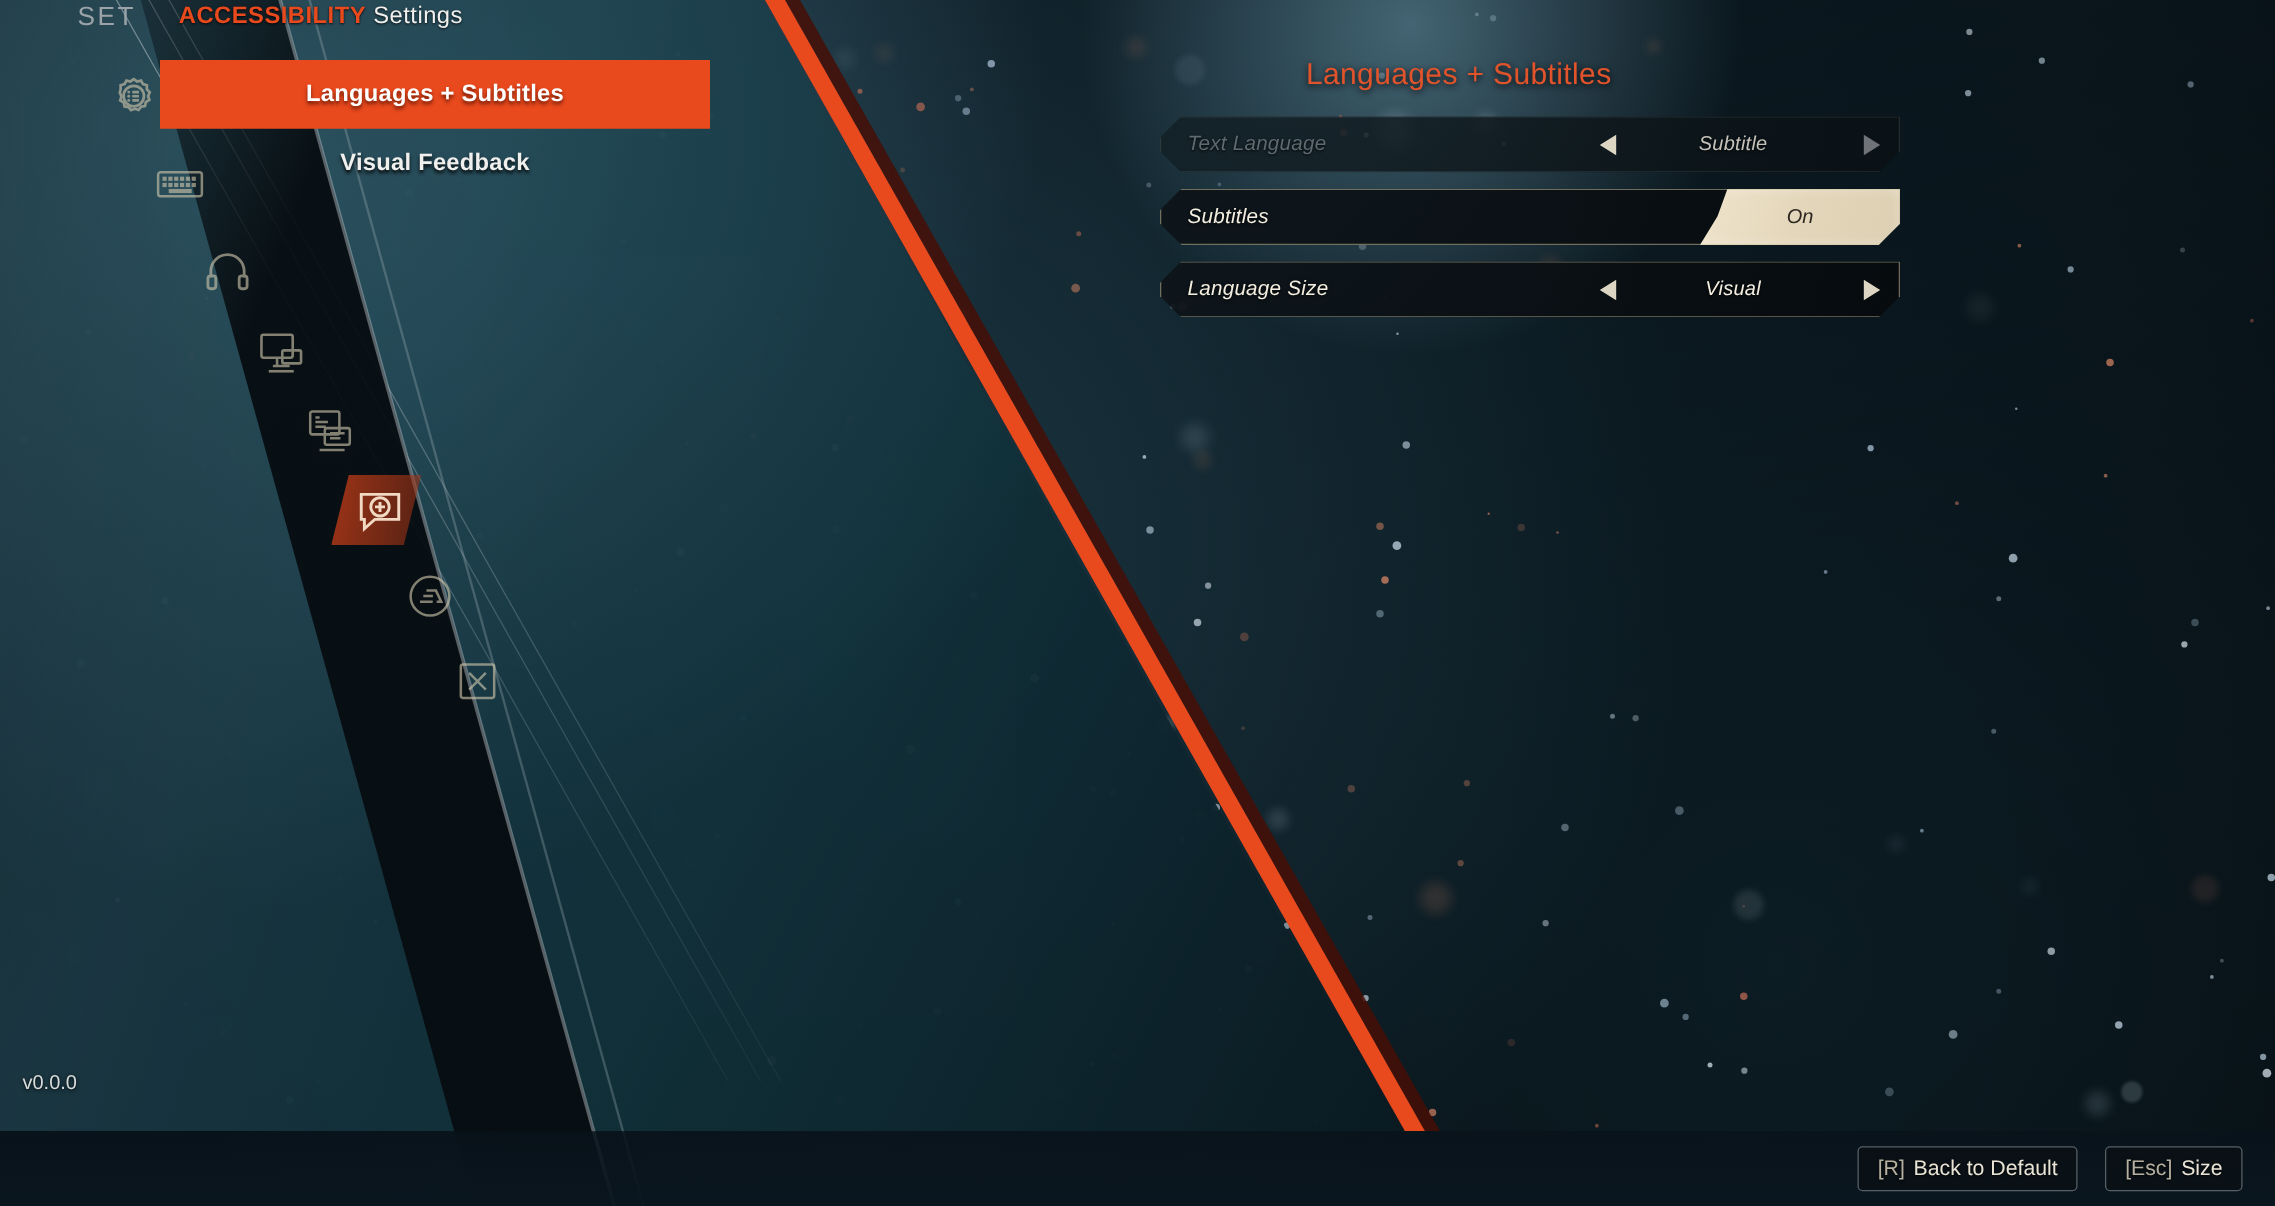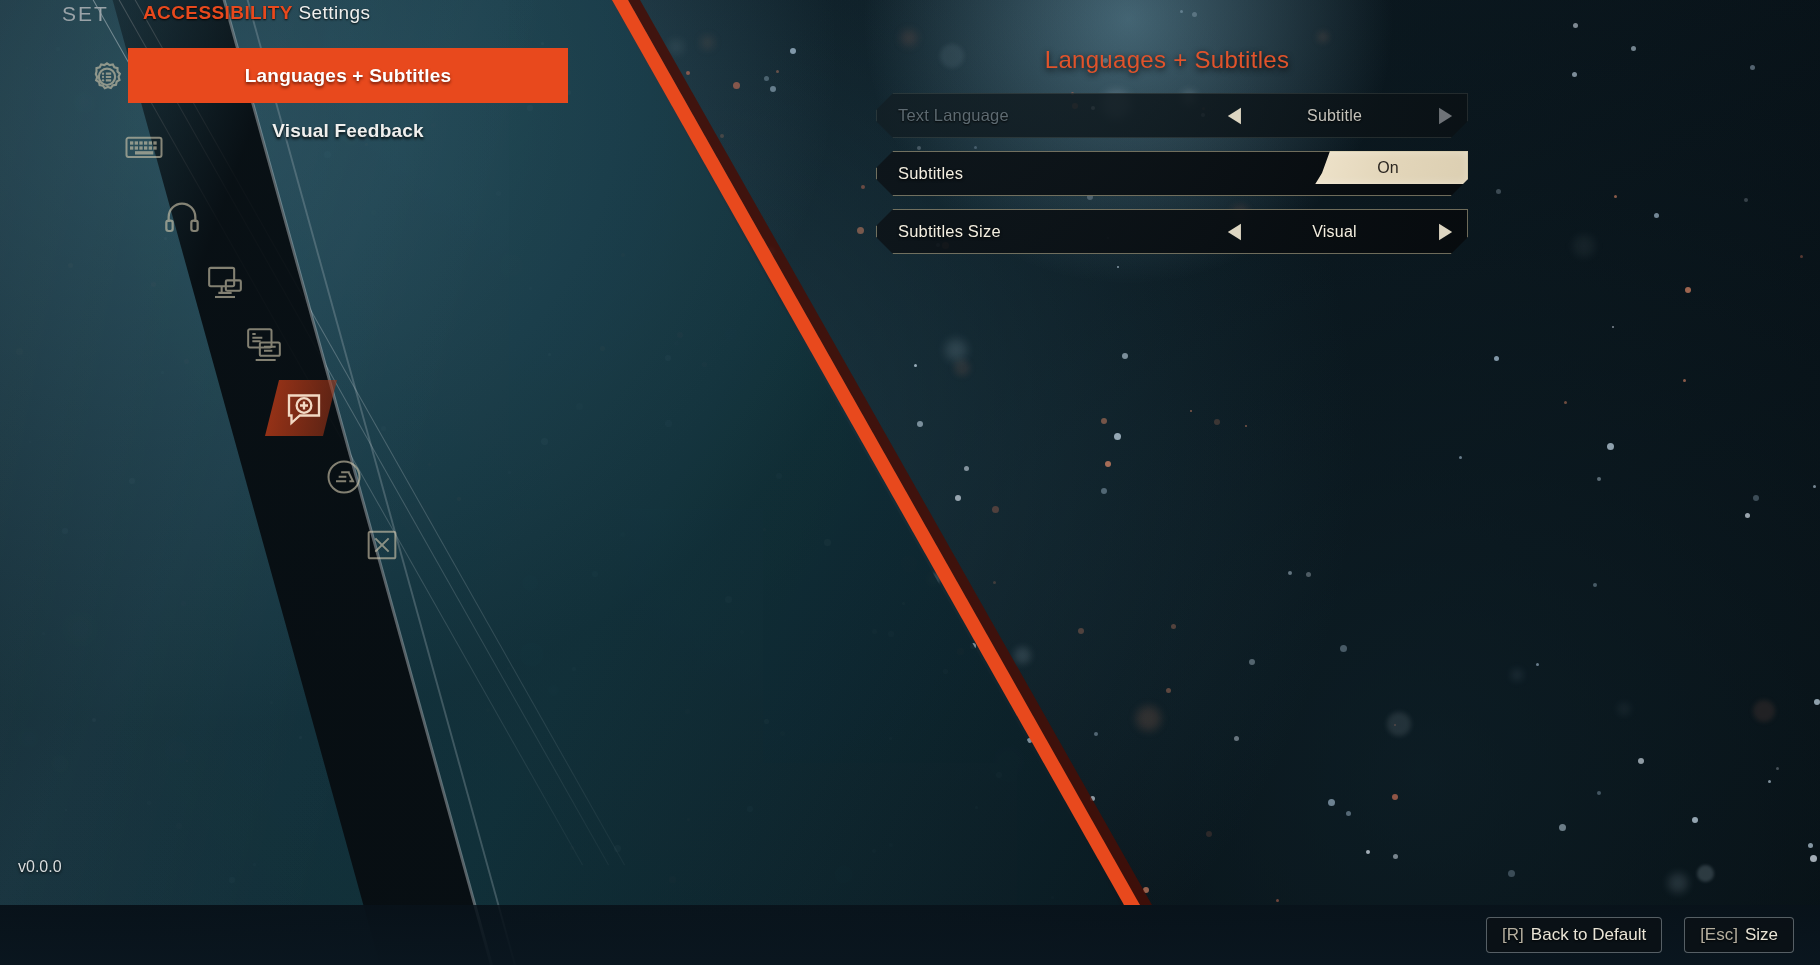--- a/index.html
+++ b/index.html
@@ -125,21 +125,21 @@
 
   
   .panel-title {
     position:absolute; left:1017px; top:46px; width:300px;
     text-align:center;
     font-size:24px; font-weight:400; color:#e0532b;
     text-shadow:0 2px 6px rgba(0,0,0,0.9);
     letter-spacing:0.3px;
   }
 
-  .rows { position:absolute; left:876px; top:93px; width:592px; }
+  .rows { position:absolute; left:928px; top:93px; width:592px;font-style:italic; }
 
   .row {
     position:relative;
     height:45px; margin-bottom:13px;
     display:flex; align-items:center;
     padding:0 0 0 22px;
     clip-path: polygon(17px 0, 592px 0, 592px 28px, 575px 45px, 17px 45px, 0 28px, 0 17px);
   }
   .row.dim {
     background:linear-gradient(100deg, rgba(18,30,36,0.80), rgba(10,17,21,0.92));
@@ -181,21 +181,21 @@
   .row.dim .row-value   { color:#c4c2ba; text-shadow:0 1px 2px rgba(0,0,0,0.9); }
   .row.bright .row-value{ color:#f3eee0; text-shadow:0 1px 2px rgba(0,0,0,0.9); }
 
   .arrow-right-wrap { width:46px; display:flex; align-items:center; justify-content:center; }
   .toggle-off {
     width:96px; text-align:center; font-size:16px;
     color:#e8e3d4; text-shadow:0 1px 2px rgba(0,0,0,0.9);
   }
   .toggle-on {
     position:absolute; right:0; top:0;
-    width:160px; height:33px;
+    width:160px; height:45px;
     display:flex; align-items:center; justify-content:center;
     background:linear-gradient(105deg,#efe4cc 0%, #e3d6ba 50%, #dccfb2 100%);
     color:#2b2620; font-size:16px;
     clip-path: polygon(22px 0, 592px 0, 592px 28px, 575px 45px, 0 45px, 14px 22px);
     box-shadow:inset 0 0 10px rgba(255,255,255,0.35);
   }
 
   
   .version {
     position:absolute; left:18px; top:858px;
@@ -593,21 +593,21 @@
 
 
     <div class="row bright">
       <span class="row-label">Subtitles</span>
       <span class="spacer"></span>
       <span class="toggle-off">Off</span>
       <span class="toggle-on">On</span>
     </div>
 
     <div class="row bright">
-      <span class="row-label">Subtitles Size</span>
+      <span class="row-label">Language Size</span>
       <span class="spacer"></span>
       <span class="arrow left-bright">
         <svg viewBox="0 0 12 14">
             <path d="M11 0.6v12.8L0.8 7z"></path>
           </svg>
       </span>
       <span class="row-value">Visual</span>
       <span class="arrow-right-wrap">
         <span class="arrow right-bright">
           <svg viewBox="0 0 12 14">

